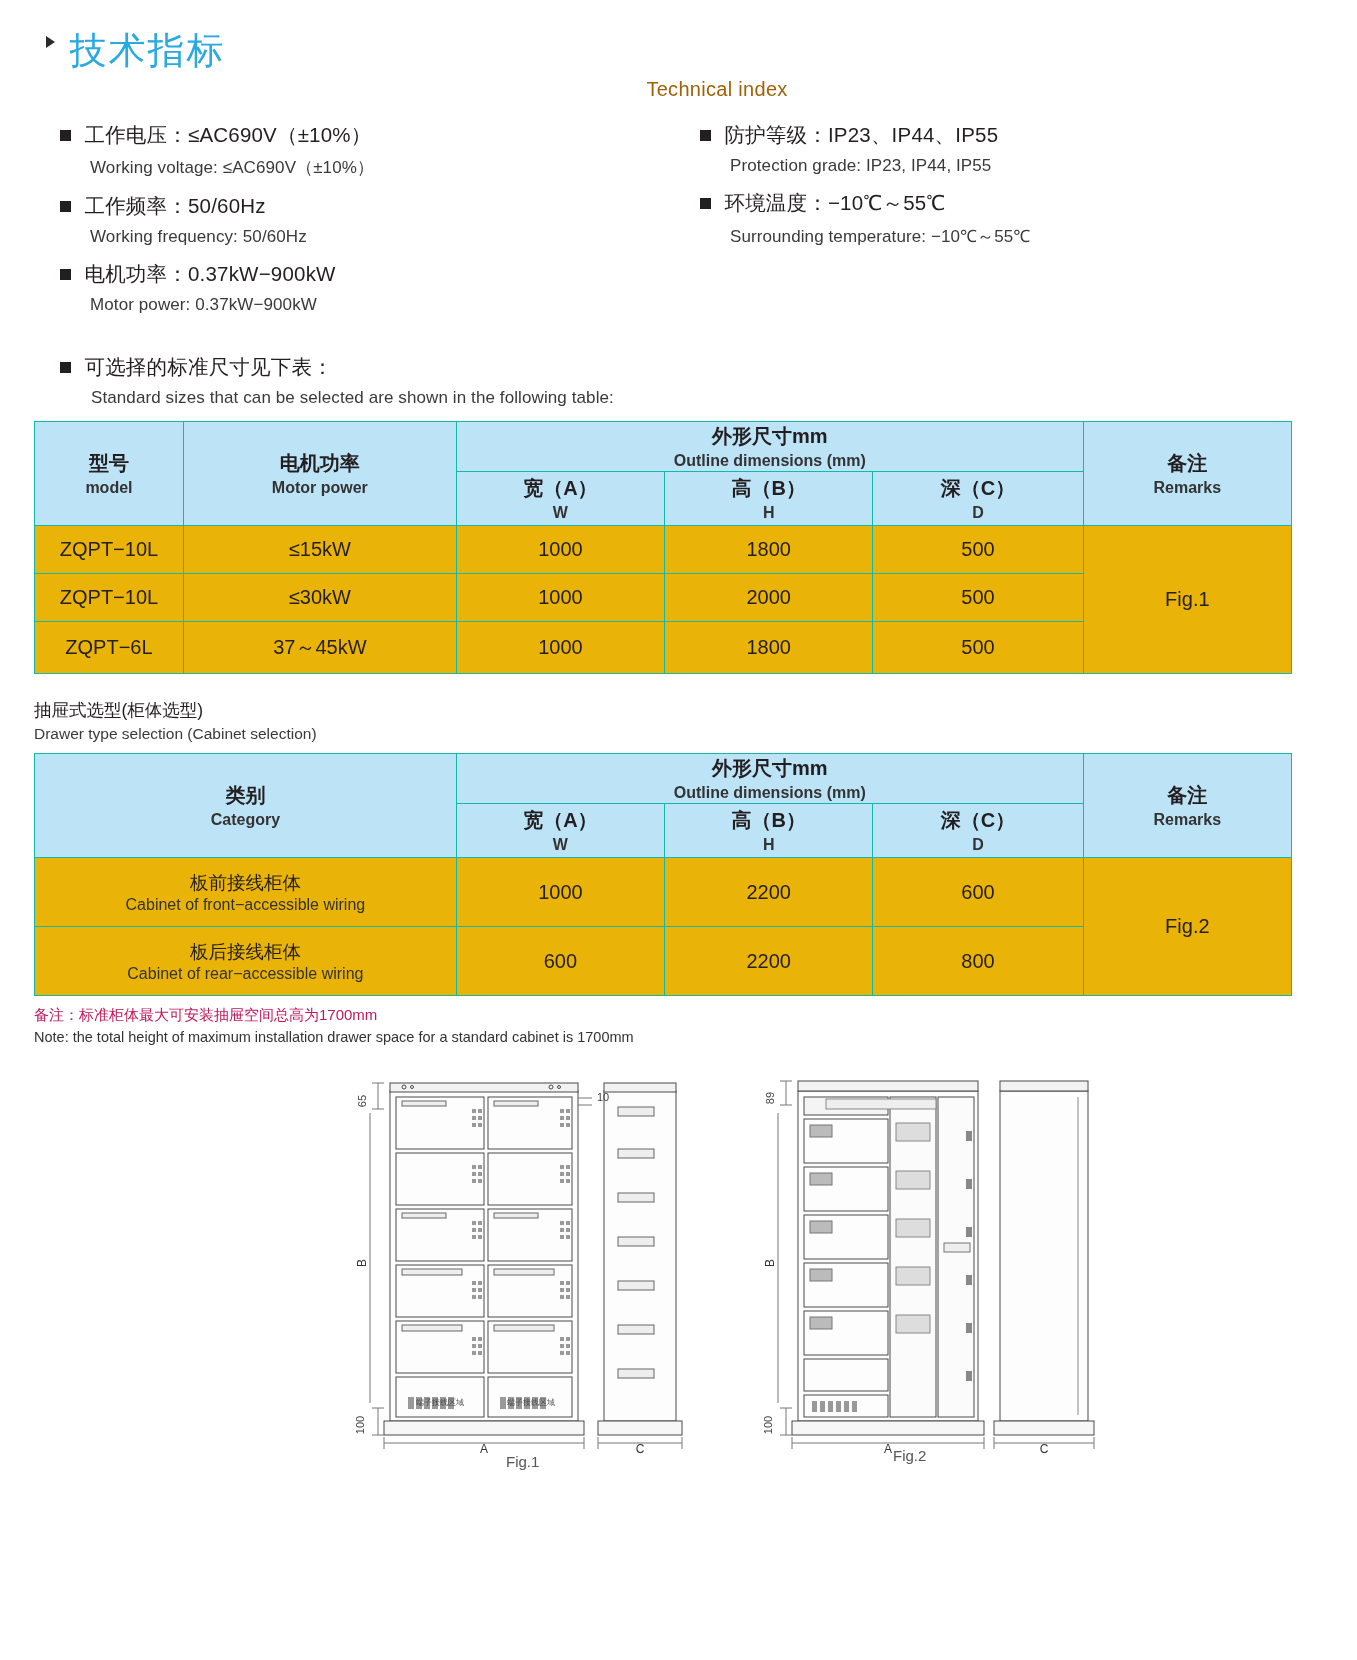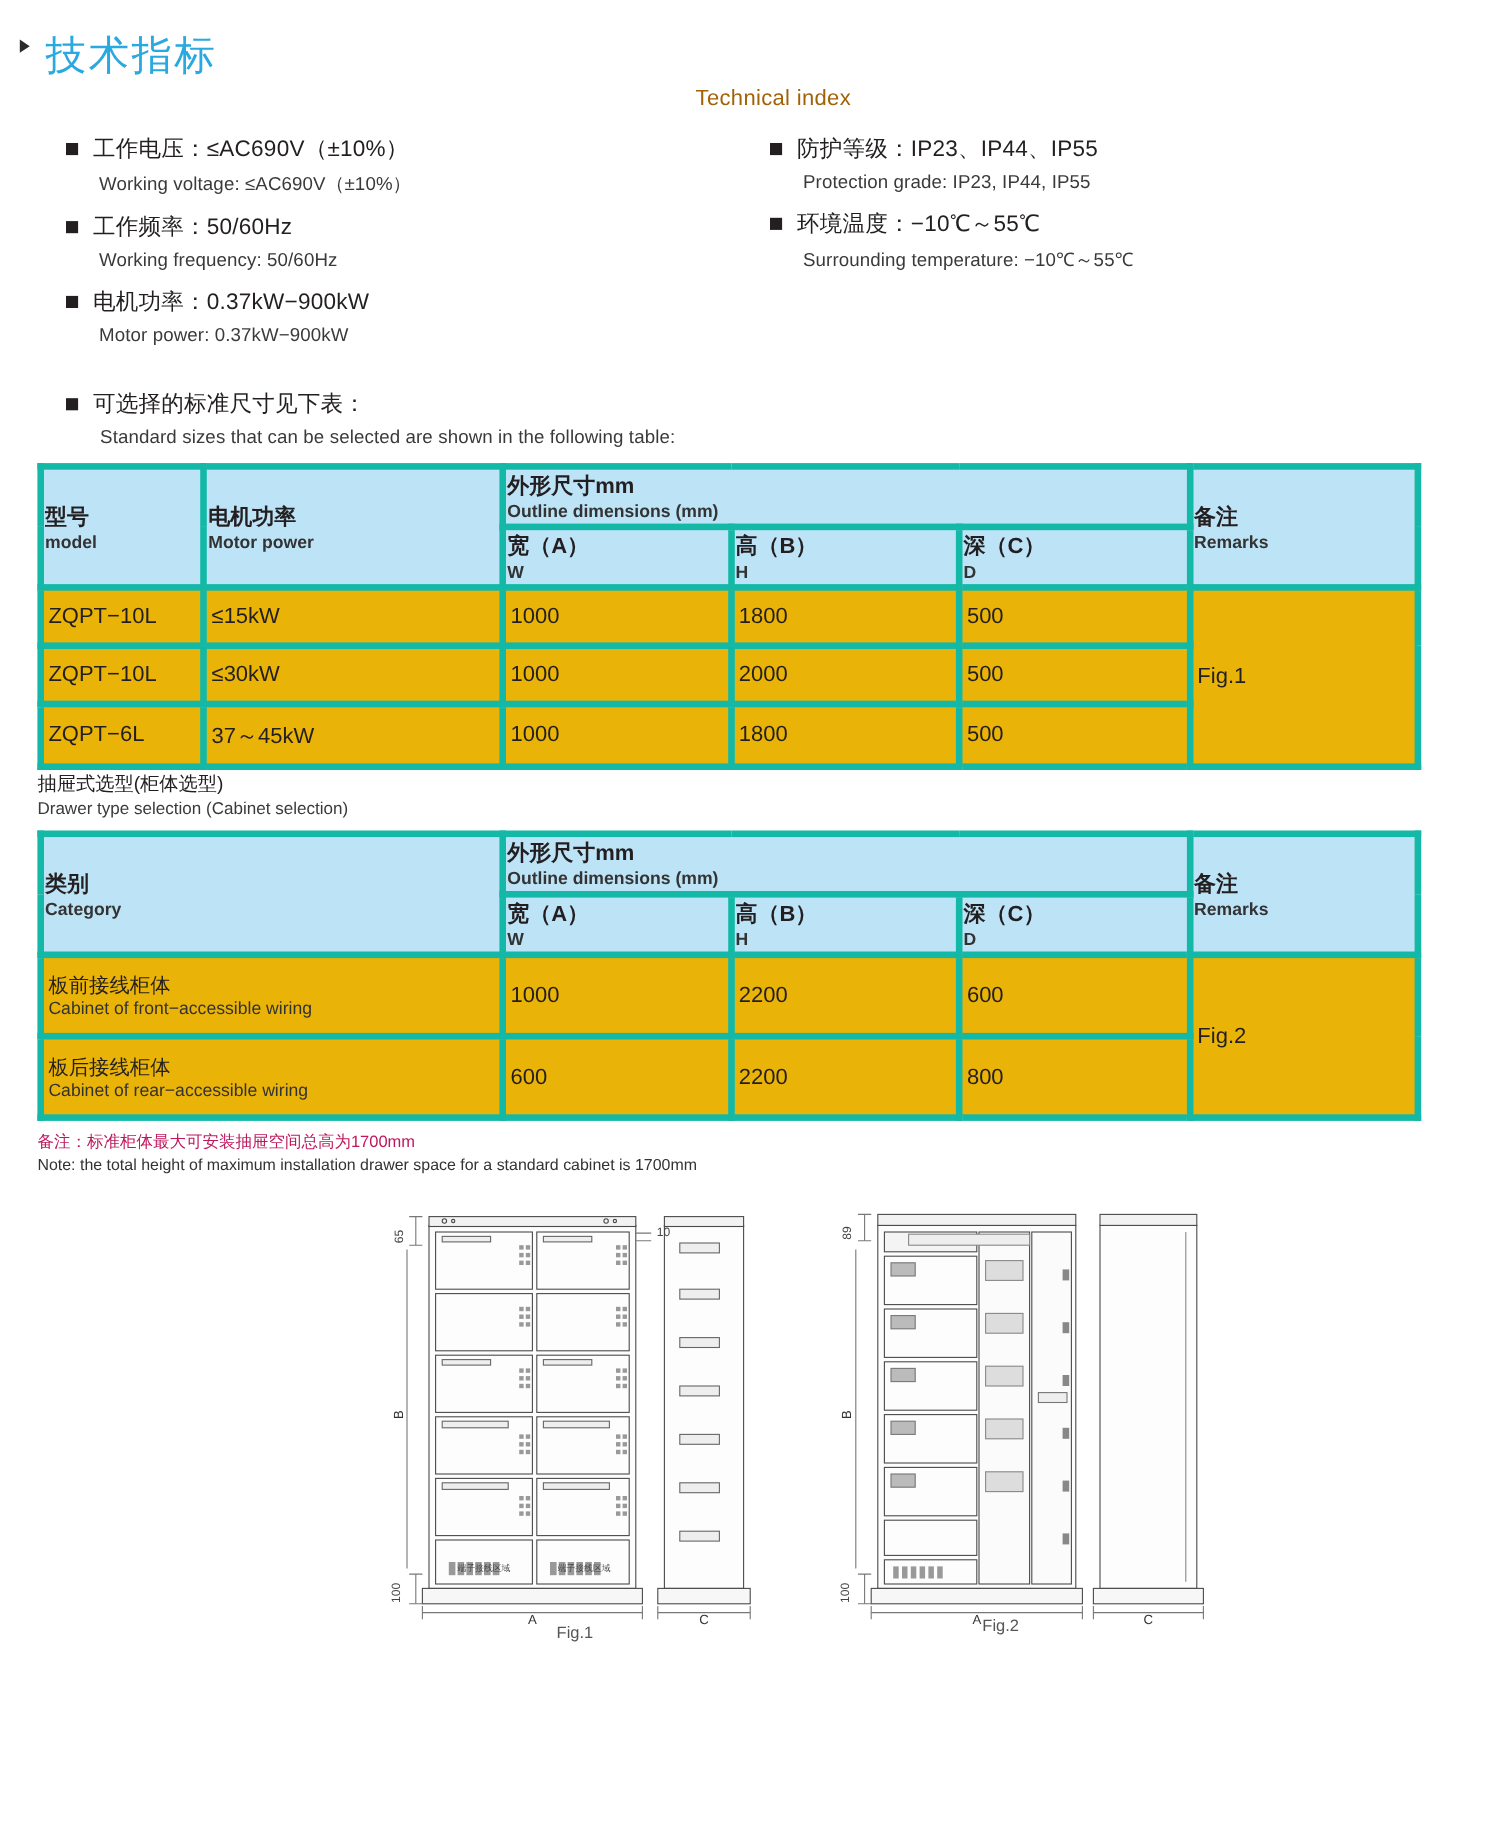--- a/index.html
+++ b/index.html
@@ -9,21 +9,21 @@
     height: 1660px;
     background: #ffffff;
     font-family: "Liberation Sans", sans-serif;
     color: #231f20;
     position: relative;
     overflow: hidden;
   }
   .page { position: relative; width: 1357px; height: 1660px; padding: 0; }
 
   
-  .header { position: relative; padding-left: 18px; padding-top: 26px; }
+  .header { position: relative; padding-left: 46px; padding-top: 26px; }
   .tri {
     display: inline-block;
     width: 0; height: 0;
     border-left: 9px solid #2b2b2b;
     border-top: 6px solid transparent;
     border-bottom: 6px solid transparent;
     vertical-align: middle;
     margin-right: 10px;
     margin-bottom: 18px;
   }
@@ -66,22 +66,22 @@
   
   .tbl-caption { margin-left: 34px; }
   .cap-cn { font-size: 17.5px; color: #231f20; }
   .cap-en { font-size: 15.5px; color: #3a3a3a; margin-top: 3px; }
 
   
   table { border-collapse: collapse; margin-left: 34px; }
   table.t1 { width: 1258px; margin-top: 10px; }
   table.t2 { width: 1258px; margin-top: 10px; }
   th, td {
-    border: 6px solid #14b8a6;
-    text-align: left;
+    border: 1px solid #14b8a6;
+    text-align: center;
     color: #231f20;
   }
   .hdr { background: #bde3f7; }
   .hdr .cn { font-size: 20px; display:block; }
   .hdr .en { font-size: 16px; display:block; color:#333; margin-top: 2px;}
   .body-row td { background: #eab308; font-size: 20px; padding: 12px 4px; }
   .cell-cn { font-size: 18.5px; display:block; }
   .cell-en { font-size: 16px; display:block; color:#333; margin-top: 1px; }
 
   .note { margin-left: 34px; margin-top: 10px; }
@@ -196,21 +196,21 @@
     <tr class="body-row">
       <td>ZQPT−6L</td>
       <td>37～45kW</td>
       <td>1000</td>
       <td>1800</td>
       <td>500</td>
     </tr>
   </tbody>
     </table>
 
-  <div class="tbl-caption" style="margin-top:0;">
+  <div class="tbl-caption" style="margin-top:24px;">
     <div class="cap-cn">抽屉式选型(柜体选型)</div>
     <div class="cap-en">Drawer type selection (Cabinet selection)</div>
   </div>
 
   <table class="t2">
     <tbody>
         <tr>
       <th class="hdr" rowspan="2" style="width:405px;height:68px;">
         <span class="cn">类别</span>
         <span class="en">Category</span>

